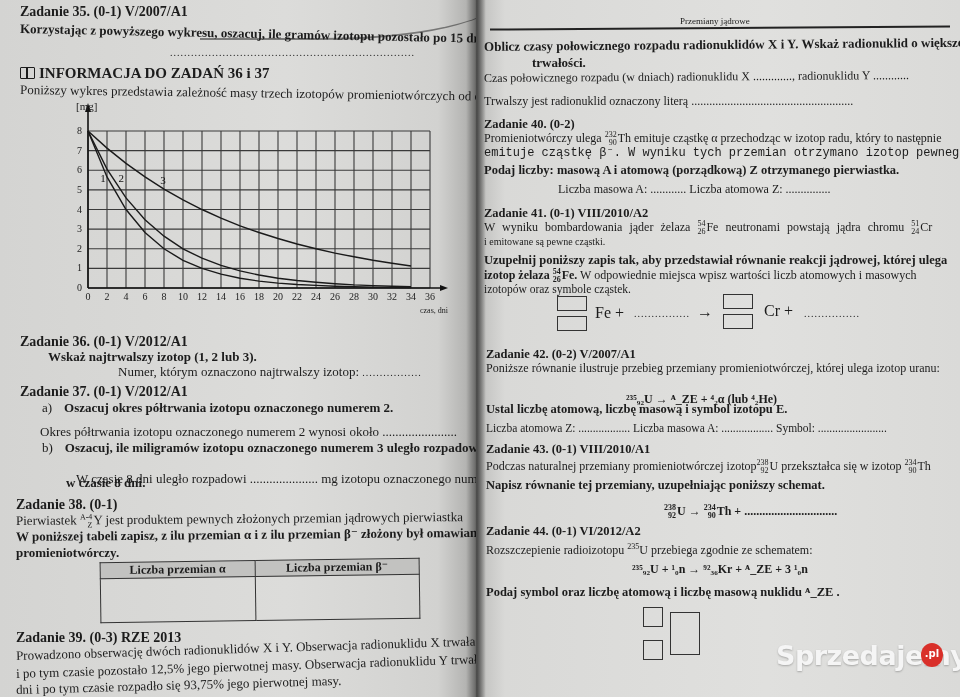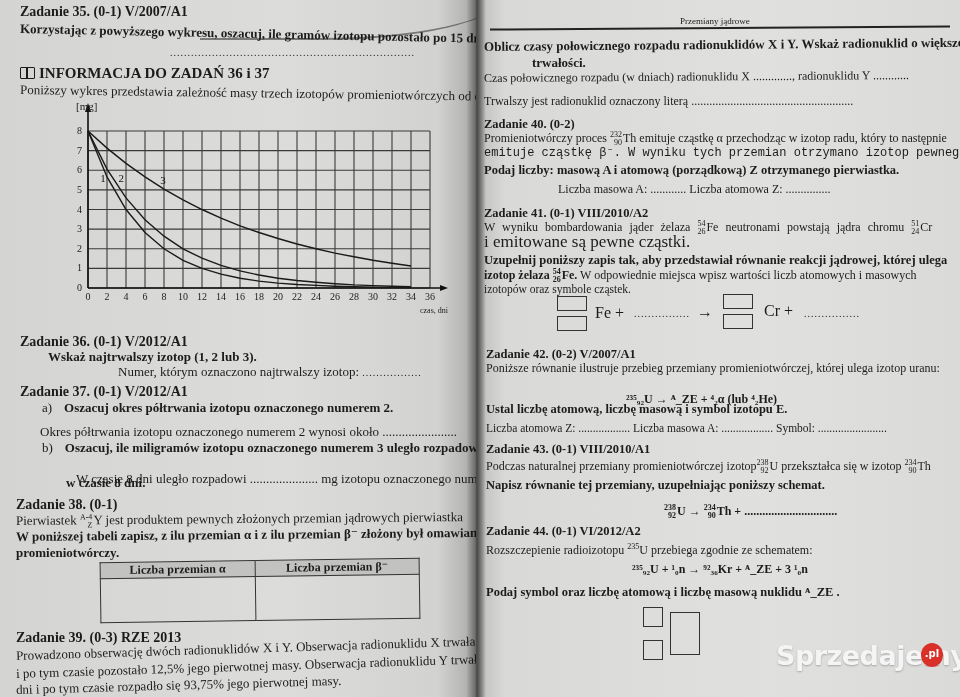--- a/index.html
+++ b/index.html
@@ -195,36 +195,36 @@
   <div class="txt" style="left:680px;top:14px;font-size:9px;">Przemiany jądrowe</div>
   <div class="hr-right"></div>
 
   <div class="txt b" style="left:484px;top:39px;transform:rotate(-0.5deg);transform-origin:left;">Oblicz czasy połowicznego rozpadu radionuklidów X i Y. Wskaż radionuklid o większej</div>
   <div class="txt b" style="left:484px;top:55px;padding-left:48px;">trwałości.</div>
   <div class="txt" style="left:484px;top:71px;font-size:12px;transform:rotate(-0.4deg);transform-origin:left;">Czas połowicznego rozpadu (w dniach) radionuklidu X ............., radionuklidu Y ............</div>
   <div class="txt" style="left:484px;top:94px;font-size:12px;">Trwalszy jest radionuklid oznaczony literą ......................................................</div>
 
   <div class="txt b" style="left:484px;top:117px;font-size:12.5px;">Zadanie 40. (0-2)</div>
   <div class="txt" style="left:484px;top:131px;font-size:12px;">
-    <span>Promieniotwórczy proces</span>
+    <span>Promieniotwórczy ulega</span>
     <span class="sup-sub"><span>232</span><span>90</span></span><span>Th</span>
     <span>emituje cząstkę α przechodząc w izotop radu, który to następnie</span>
   </div>
   <div class="txt" style="left:484px;top:146px;font-size:12px;font-family:Liberation Mono, monospace;">emituje cząstkę β⁻. W wyniku tych przemian otrzymano izotop pewnego pierwiastka.</div>
   <div class="txt b" style="left:484px;top:163px;font-size:12.5px;">Podaj liczby: masową A i atomową (porządkową) Z otrzymanego pierwiastka.</div>
   <div class="txt" style="left:558px;top:182px;font-size:12px;">Liczba masowa A: ............  Liczba atomowa Z: ...............</div>
 
   <div class="txt b" style="left:484px;top:206px;font-size:12.5px;">Zadanie 41. (0-1)  VIII/2010/A2</div>
   <div class="txt" style="left:484px;top:220px;font-size:12px;word-spacing:4px;">
     <span>W wyniku bombardowania jąder żelaza</span>
     <span class="sup-sub"><span>54</span><span>26</span></span><span>Fe</span>
     <span>neutronami powstają jądra chromu</span>
     <span class="sup-sub"><span>51</span><span>24</span></span><span>Cr</span>
   </div>
-  <div class="txt" style="left:484px;top:234px;font-size:17px;">i emitowane są pewne cząstki.</div>
+  <div class="txt" style="left:484px;top:234px;font-size:10px;">i emitowane są pewne cząstki.</div>
   <div class="txt b" style="left:484px;top:253px;font-size:12.5px;">Uzupełnij poniższy zapis tak, aby przedstawiał równanie reakcji jądrowej, której ulega</div>
   <div class="txt" style="left:484px;top:268px;font-size:12px;">
     <span class="b">izotop żelaza</span>
     <span class="sup-sub b"><span>54</span><span>26</span></span><span class="b">Fe</span><span class="b">.</span>
     <span>W odpowiednie miejsca wpisz wartości liczb atomowych i masowych</span>
   </div>
   <div class="txt" style="left:484px;top:282px;font-size:11.5px;">izotopów oraz symbole cząstek.</div>
 
   <div class="box" style="left:557px;top:296px;width:30px;height:15px;"></div>
   <div class="box" style="left:557px;top:316px;width:30px;height:15px;"></div>

